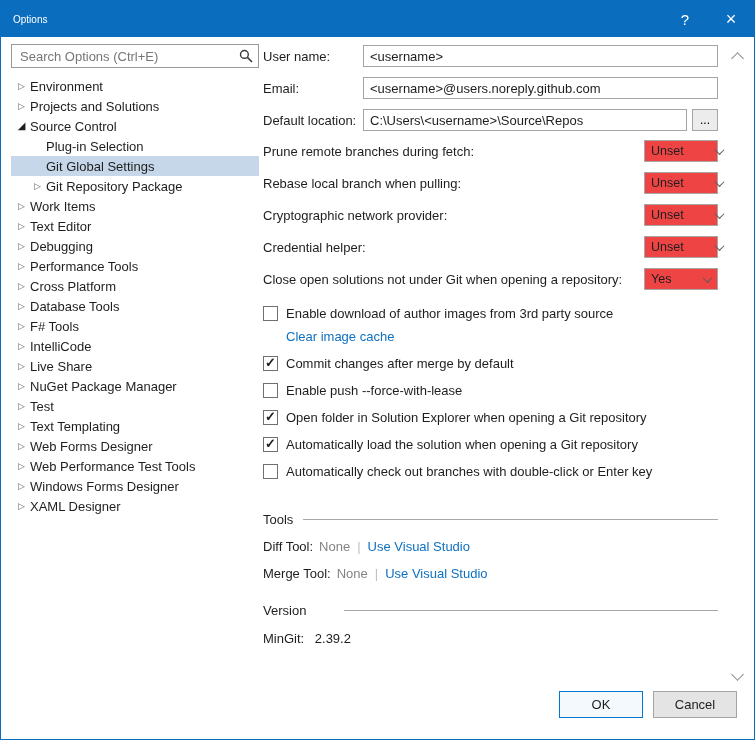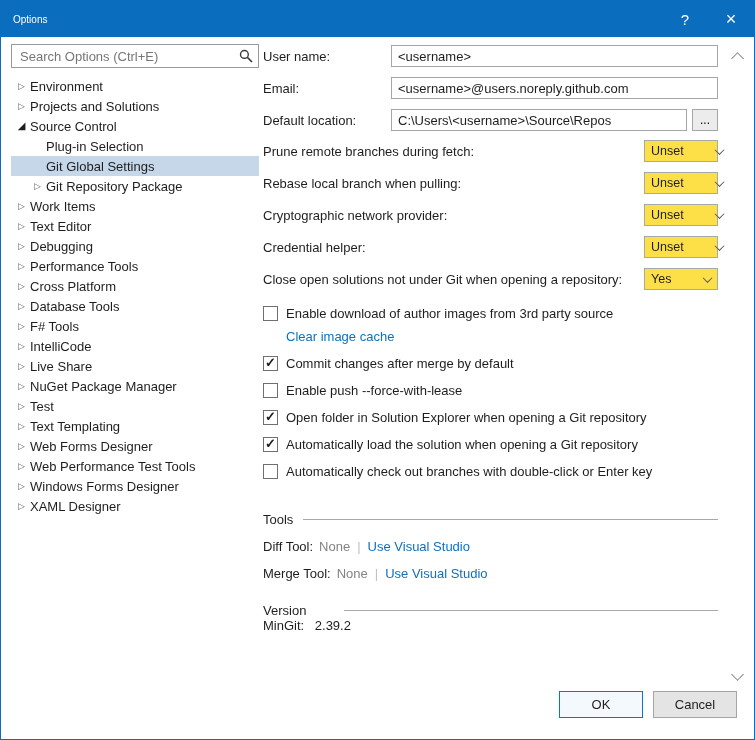--- a/index.html
+++ b/index.html
@@ -29,28 +29,28 @@
   .tree-item { height:20px; display:flex; align-items:center; padding-left:2px; cursor:default; }
   .tree-item.lvl1 { padding-left:18px; }
   .tree-item.selected { background:#c6d7e9; }
   .expander { width:17px; flex:0 0 auto; text-align:center; font-size:9px; color:#646464; line-height:20px; }
   .expander.expanded { color:#1e1e1e; font-size:10px; }
   .t-label { white-space:nowrap; }
 
   
   .field-row { display:flex; align-items:center; margin-bottom:8px; height:24px; }
   .f-label { width:100px; flex:0 0 auto; }
-  .f-input { flex:1; height:22px; border:1px solid #a5a5a5; padding:0 6px; font:13px "Liberation Sans", sans-serif; color:#1e1e1e; min-width:0;margin-left:28px; }
+  .f-input { flex:1; height:22px; border:1px solid #a5a5a5; padding:0 6px; font:13px "Liberation Sans", sans-serif; color:#1e1e1e; min-width:0; }
   .browse { flex:0 0 auto; width:26px; height:22px; margin-left:5px; background:#ececec; border:1px solid #a5a5a5; font:12px "Liberation Sans", sans-serif; padding:0; line-height:1; }
 
   
   .dd-block { margin-top:6px; }
   .dd-row { display:flex; align-items:center; justify-content:space-between; margin-bottom:10px; height:22px; }
   .dd-label { padding-right:8px; white-space:nowrap; }
-  .dropdown { width:74px; height:22px; flex:0 0 auto; background:#fde047; border:1px solid #a8a8a8; display:flex; align-items:center; padding:0 6px; cursor:default;gap:32px; }
+  .dropdown { width:74px; height:22px; flex:0 0 auto; background:#ef4444; border:1px solid #a8a8a8; display:flex; align-items:center; padding:0 6px; cursor:default;gap:32px; }
   .dd-value { flex:1; font-size:12.5px; }
   .chev { width:7px; height:7px; border-right:1.5px solid #5a5a5a; border-bottom:1.5px solid #5a5a5a; transform:rotate(45deg) translate(-1px,-1px); flex:0 0 auto; }
 
   
   .cb-block { margin-top:14px; }
   .cb-row { display:flex; align-items:center; margin-bottom:9px; height:18px; }
   .checkbox { width:15px; height:15px; flex:0 0 auto; border:1px solid #707070; background:#fff; display:flex; align-items:center; justify-content:center; }
   .checkbox .check { font-size:13px; font-weight:bold; color:#1e1e1e; line-height:1; margin-top:-1px; }
   .cb-label { margin-left:8px; white-space:nowrap; }
   .link { color:#0e70c0; text-decoration:none; cursor:pointer; }
@@ -60,21 +60,21 @@
   .section { display:flex; align-items:center; margin-top:32px; }
   .section.version { margin-top:22px;gap:28px; }
   .sec-title { flex:0 0 auto; }
   .sec-rule { flex:1; height:1px; background:#a8a8a8; margin-left:10px; }
 
   .tool-row { margin-top:12px; display:flex; align-items:center; }
   .tool-label { margin-right:6px; }
   .muted { color:#838383; }
   .pipe { color:#c0c0c0; margin:0 7px; }
 
-  .mingit-row { }
+  .mingit-row { margin-top:13px; }
   .mingit-value { margin-left:7px; }
 
   
   .scroll-up, .scroll-down { position:absolute; right:4px; width:9px; height:9px; border-right:1.5px solid #888; border-bottom:1.5px solid #888; }
   .scroll-up { top:10px; transform:rotate(-135deg); }
   .scroll-down { bottom:12px; transform:rotate(45deg); }
 
   
   .footer { flex:0 0 auto; height:48px; display:flex; align-items:flex-start; justify-content:flex-end; padding-right:17px; gap:10px; }
   .btn { width:84px; height:27px; font:13px "Liberation Sans", sans-serif; cursor:default; }

